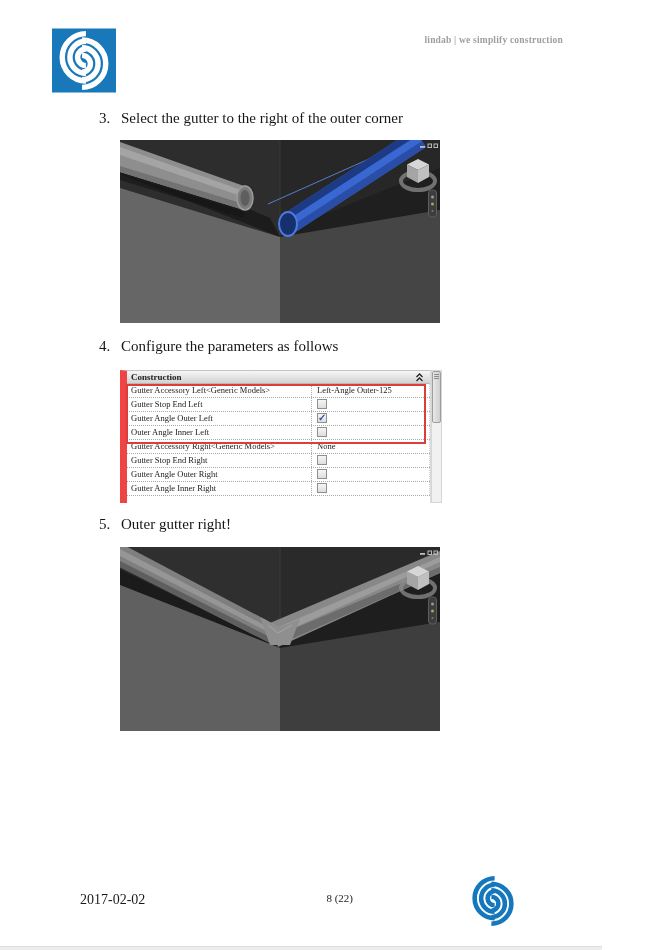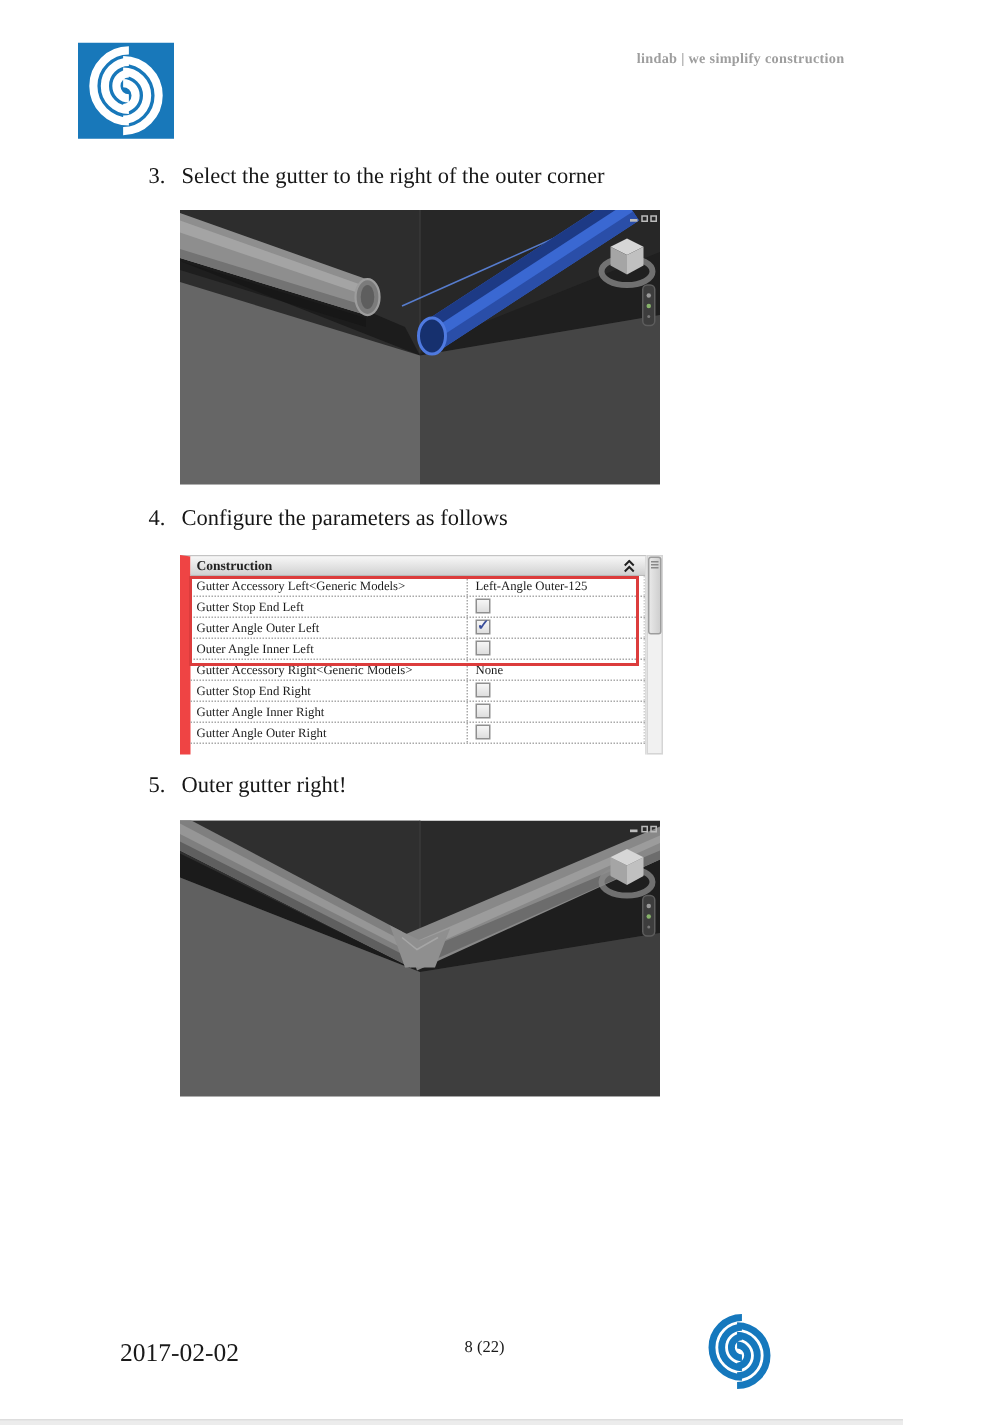--- a/index.html
+++ b/index.html
@@ -42,22 +42,22 @@
   .red-box{position:absolute;left:-1px;top:13px;width:300px;height:60px;
        border:2px solid #dc3c3c;box-sizing:border-box;pointer-events:none;z-index:5;}
   .vscroll{position:absolute;right:0;top:0;width:11px;height:133px;background:#f1f1f1;
        border:1px solid #d5d5d5;box-sizing:border-box;}
   .vthumb{position:absolute;left:0px;top:0px;width:9px;height:52px;background:linear-gradient(90deg,#e8e8e8,#cfcfcf);
        border:1px solid #9d9d9d;border-radius:2px;box-sizing:border-box;}
   .vthumb i{display:block;height:1px;background:#8a8a8a;margin:1px 1px 0 1px;}
   .vthumb i:first-child{margin-top:2px;}
 
   
-  .footer-date{position:absolute;left:80px;top:892px;font-size:17px;color:#1a1a1a;}
-  .footer-page{position:absolute;left:293px;top:892px;width:60px;text-align:center;font-size:11px;color:#1a1a1a;}
+  .footer-date{position:absolute;left:80px;top:892px;font-size:14px;color:#1a1a1a;}
+  .footer-page{position:absolute;left:293px;top:892px;width:60px;text-align:right;font-size:11px;color:#1a1a1a;}
   .footer-logo{position:absolute;left:466px;top:871px;width:170px;height:58px;}
   .footer-logo svg{position:absolute;left:0;top:2px;}
   .footer-logo .word{position:absolute;left:56px;top:6px;font-size:34px;font-weight:bold;
        color:#1578bd;letter-spacing:-1px;}
   .footer-logo .reg{position:absolute;left:152px;top:4px;font-size:9px;color:#1578bd;font-weight:bold;}
   .bottom-strip{position:absolute;left:0;top:946px;width:671px;height:4px;background:#ececec;border-top:1px solid #dddddd;}
 </style>
 </head>
 <body>
 
@@ -171,27 +171,27 @@
         <div class="pname">Gutter Accessory Right&lt;Generic Models&gt;</div>
         <div class="pval">None</div>
       </div>
       <div class="prow">
         <div class="pname">Gutter Stop End Right</div>
         <div class="pval">
             <div class="cbx"></div>
           </div>
       </div>
       <div class="prow">
+        <div class="pname">Gutter Angle Outer Right</div>
+        <div class="pval">
+            <div class="cbx"></div>
+          </div>
+      </div>
+      <div class="prow">
         <div class="pname">Gutter Angle Inner Right</div>
-        <div class="pval">
-            <div class="cbx"></div>
-          </div>
-      </div>
-      <div class="prow">
-        <div class="pname">Gutter Angle Outer Right</div>
         <div class="pval">
             <div class="cbx"></div>
           </div>
       </div>
 
       <div class="red-box"></div>
     </div>
     <div class="vscroll">
       <div class="vthumb">
           <i></i>

